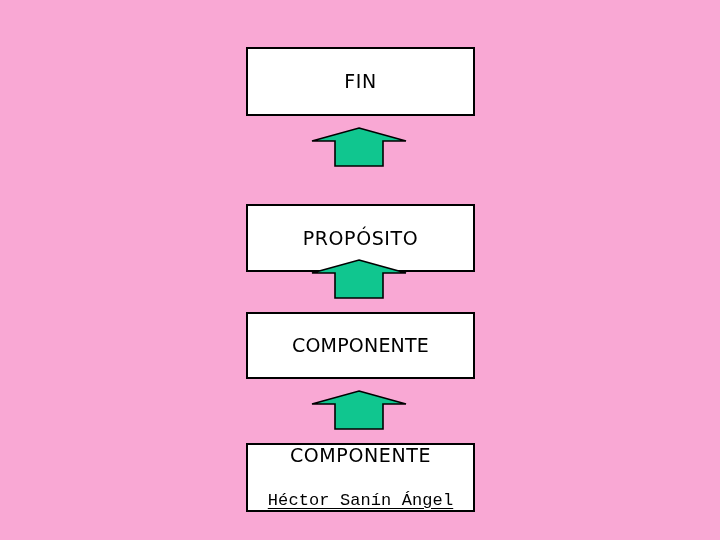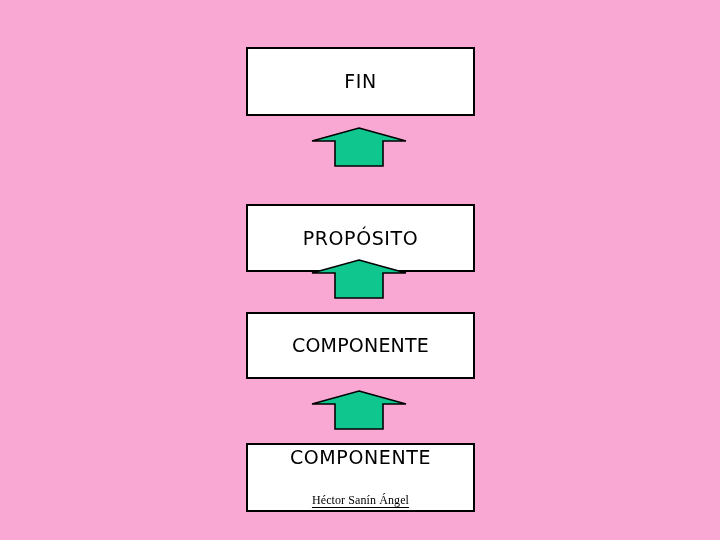--- a/index.html
+++ b/index.html
@@ -37,22 +37,22 @@
     color: #000000;
     letter-spacing: 0.6px;
     line-height: 1;
     text-align: center;
     white-space: nowrap;
   }
   .node-label.small-caps-wide {
     letter-spacing: 0.2px;
   }
   .credit {
-    font-family: Liberation Serif, serif;
-    font-size: 12px;
+    font-family: Liberation Mono, monospace;
+    font-size: 17px;
     color: #000000;
     text-decoration: underline;
     text-underline-offset: 3px;
     white-space: nowrap;
     margin-top: 26px;
     letter-spacing: 0.1px;
   }
   .arrow {
     position: absolute;
     left: 311px;

